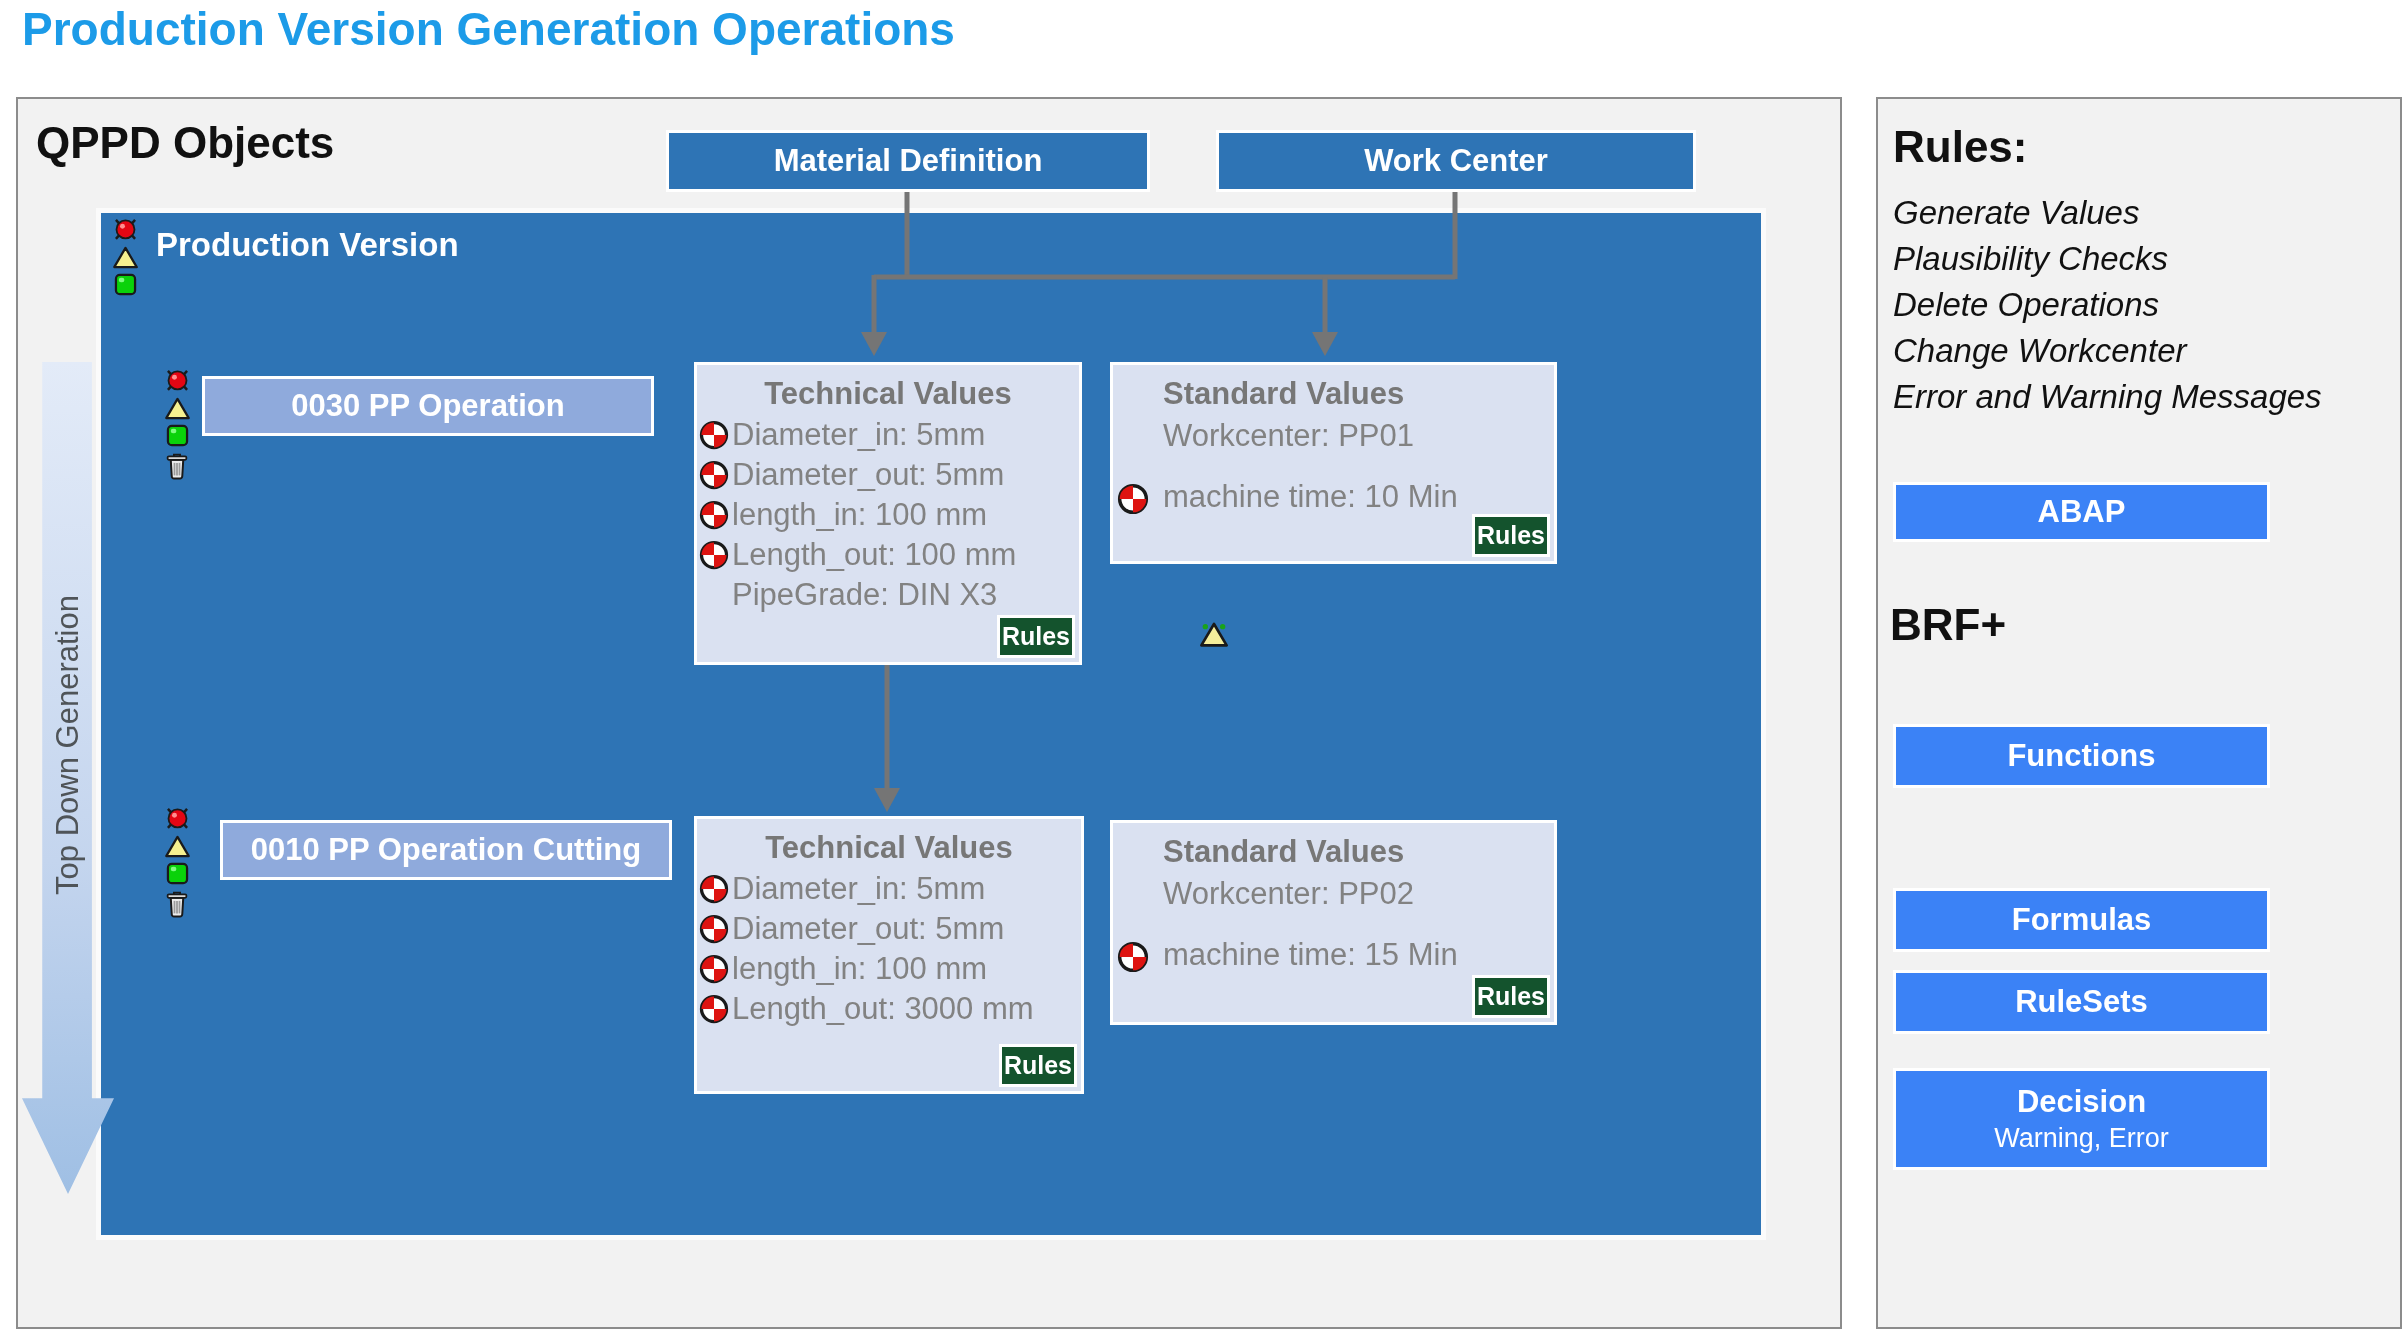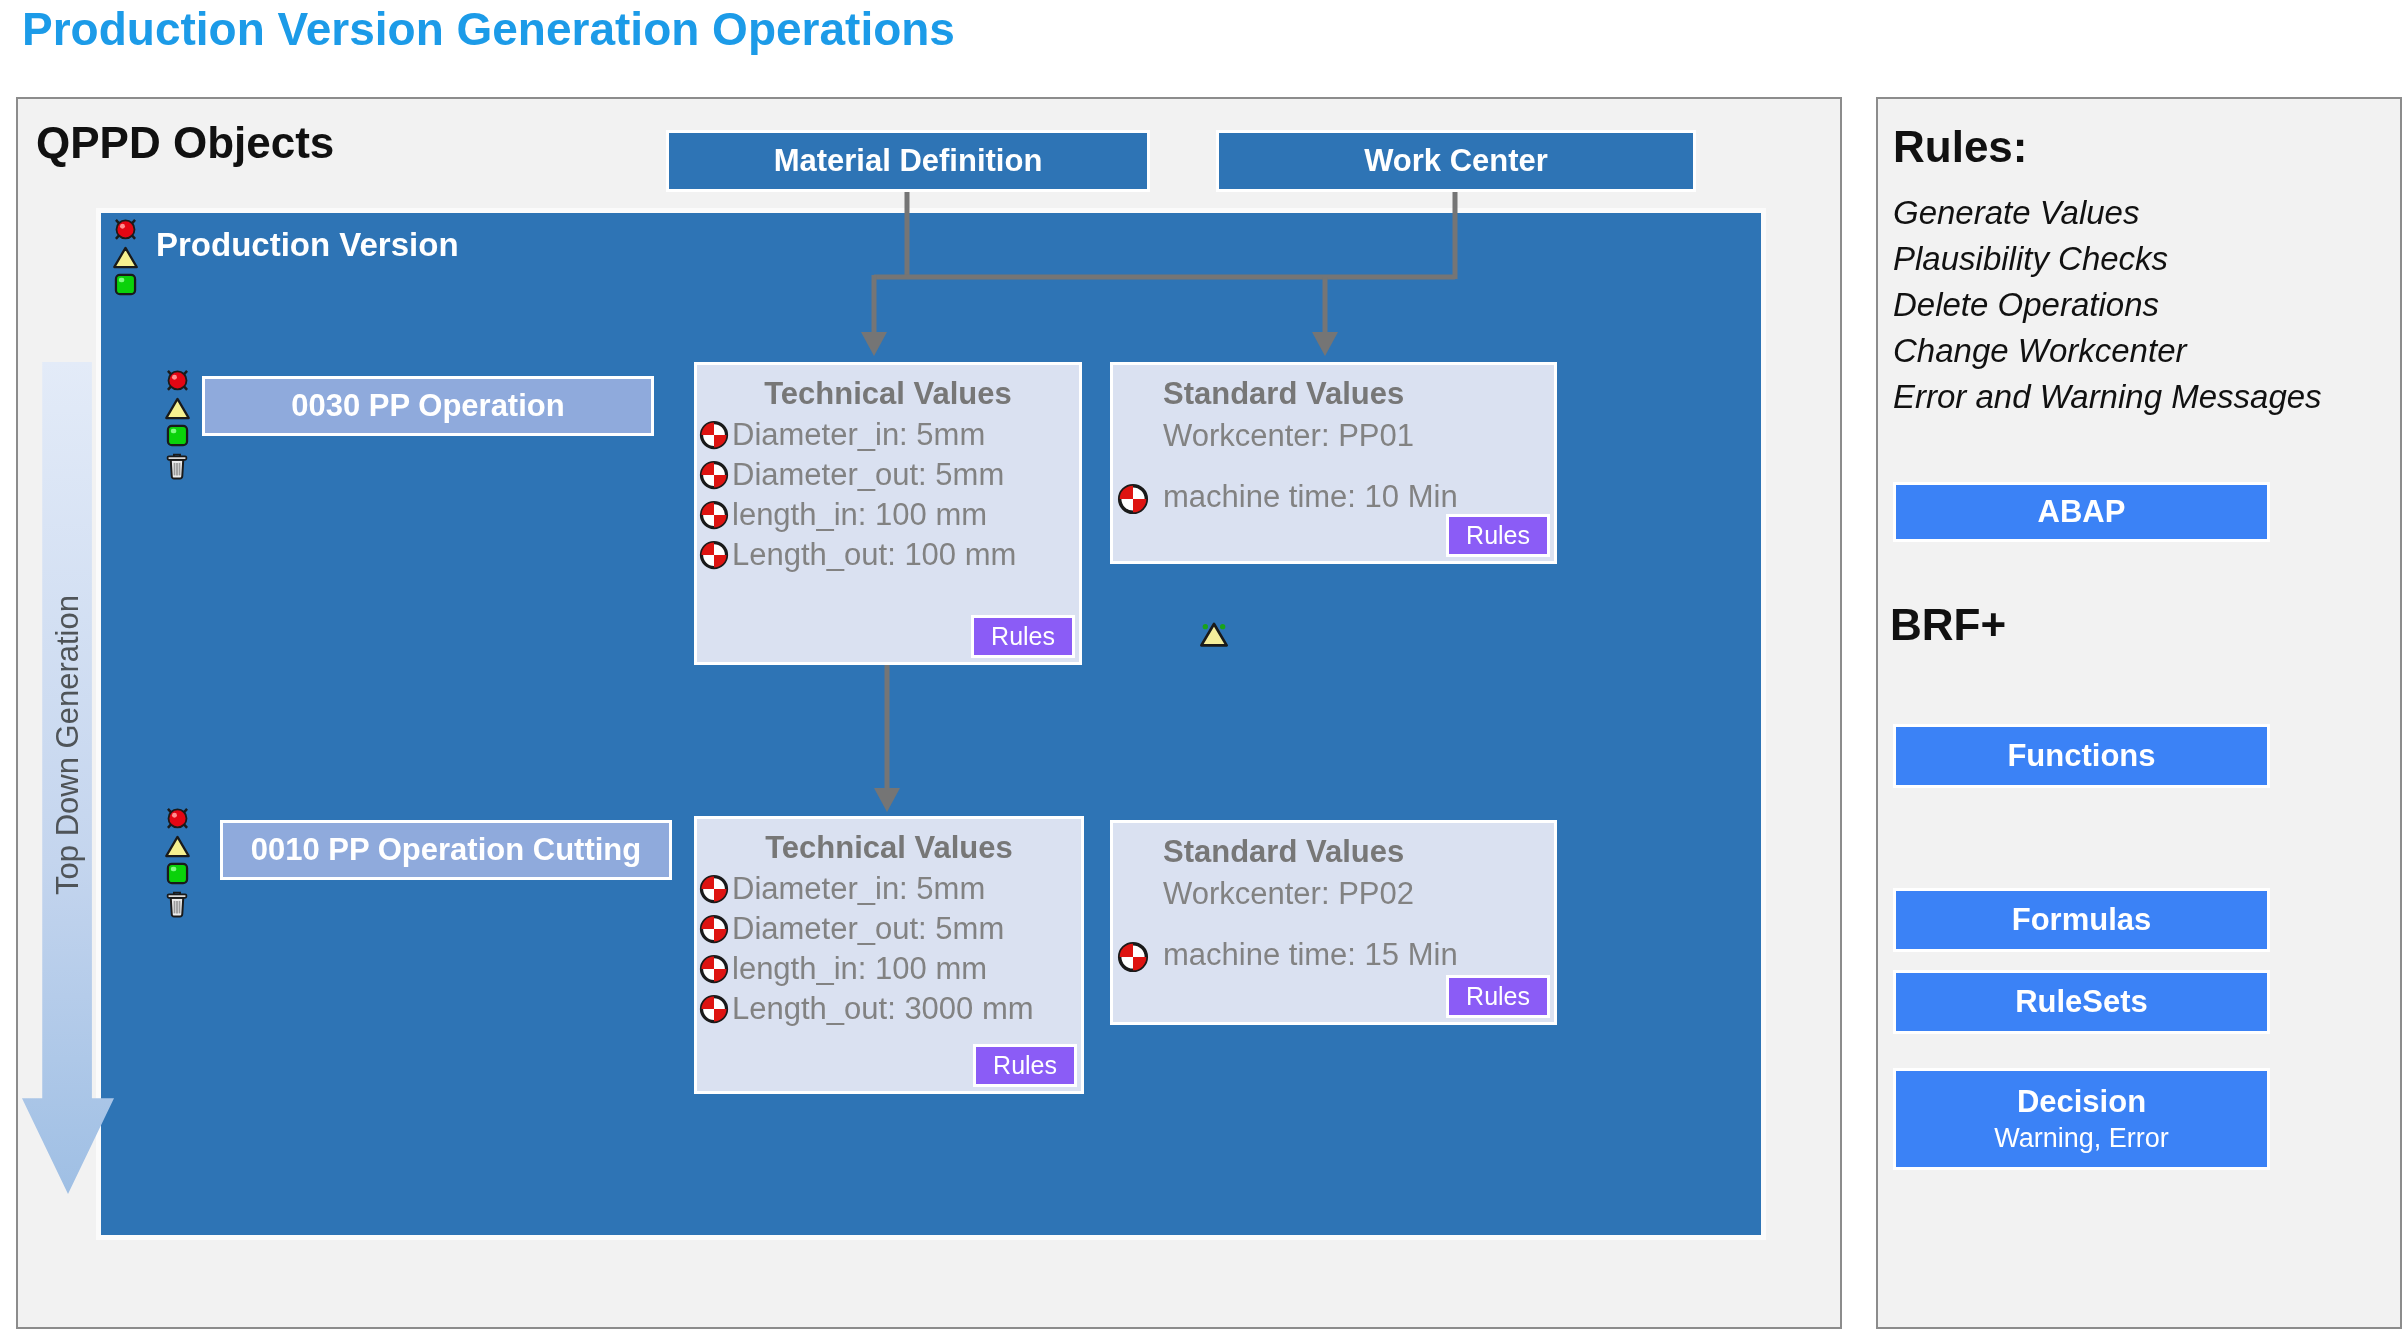--- a/index.html
+++ b/index.html
@@ -75,23 +75,23 @@
   .vline .licon { width: 30px; height: 30px; flex: 0 0 30px; margin-left: 2px; }
   .vline .spacer { width: 30px; flex: 0 0 30px; margin-left: 2px; }
   .vline .vtext { margin-left: 3px; white-space: nowrap; }
   .sv-line { line-height: 42px; white-space: nowrap; }
   .machine-row { display: flex; align-items: flex-end; margin-top: 22px; }
   .machine-row .licon { width: 32px; height: 32px; flex: 0 0 32px; margin-left: 4px; }
   .machine-row .vtext { margin-left: 14px; white-space: nowrap; }
 
   .rules-btn {
     position: absolute; right: 4px; bottom: 4px;
-    background: #8b5cf6; border: 3px solid #fff;
-    color: #fff; font-weight: 400; font-size: 25px;
-    padding: 4px 17px; cursor: pointer;
+    background: #14532d; border: 3px solid #fff;
+    color: #fff; font-weight: 700; font-size: 25px;
+    padding: 4px 2px; cursor: pointer;
   }
 
   .topdown-arrow {
     left: 22px; top: 362px; width: 92px; height: 832px;
     background: linear-gradient(180deg, #E3EBF8 0%, #C4D5EE 60%, #9FBFE4 100%);
     clip-path: polygon(22% 0, 76% 0, 76% 88.5%, 100% 88.5%, 50% 100%, 0 88.5%, 22% 88.5%);
   }
   .topdown-label {
     position: absolute; left: 50%; top: 46%;
     transform: translate(-50%,-50%) rotate(180deg);
@@ -247,20 +247,24 @@
           <use href="#i-quad" xlink:href="#i-quad"></use>
         </svg>
       <span class="vtext">length_in: 100 mm</span>
     </div>
     <div class="vline">
       <svg class="licon" viewBox="0 0 24 24">
           <use href="#i-quad" xlink:href="#i-quad"></use>
         </svg>
       <span class="vtext">Length_out: 100 mm</span>
     </div>
+    <div class="vline">
+      <span class="spacer"></span>
+      <span class="vtext">PipeGrade: DIN X3</span>
+    </div>
     <button class="rules-btn">Rules</button>
   </div>
 
   <div class="abs valbox" style="left:1110px;top:362px;width:447px;height:202px;z-index:5;">
     <div class="vb-title sv-indent">Standard Values</div>
     <div class="sv-line sv-indent">Workcenter: PP01</div>
     <div class="machine-row">
       <svg class="licon" viewBox="0 0 24 24">
           <use href="#i-quad" xlink:href="#i-quad"></use>
         </svg>

